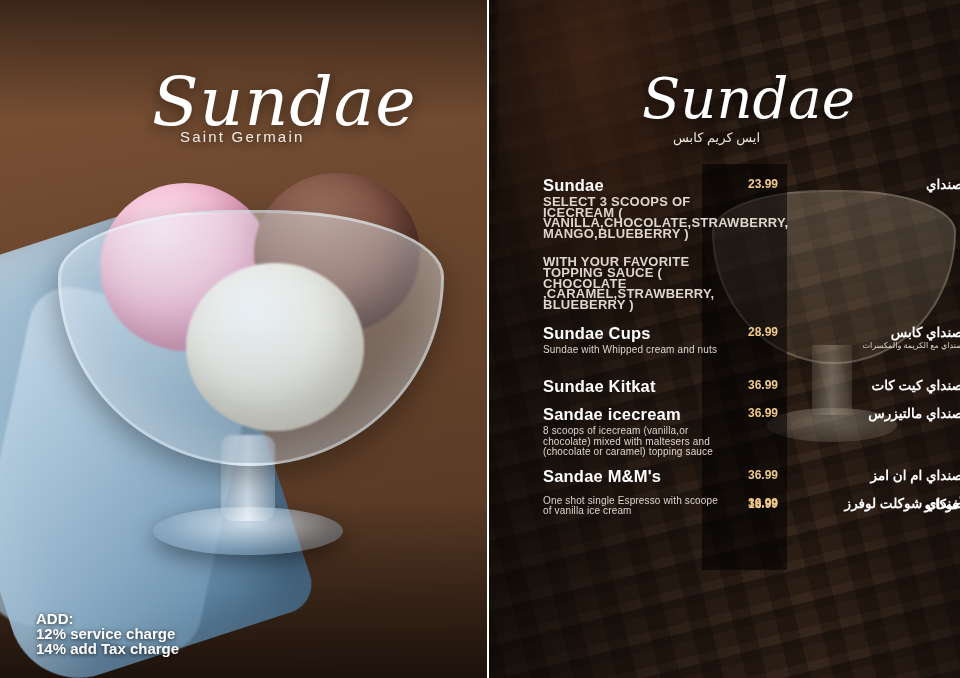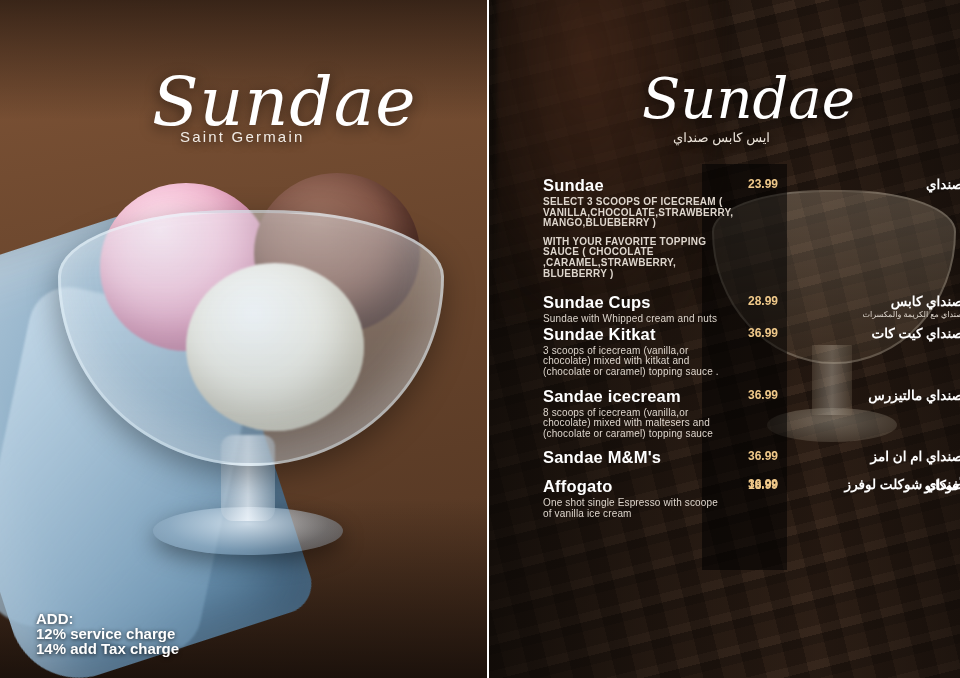--- a/index.html
+++ b/index.html
@@ -285,21 +285,21 @@
   .item-desc {
     color: #ded6cd;
     font-size: 10px;
     line-height: 10.6px;
     margin-top: 2px;
     max-width: 180px;
     letter-spacing: 0.15px;
   }
   .item-desc.caps {
     font-weight: bold;
-    font-size: 10px;
+    font-size: 13px;
     letter-spacing: 0.25px;
   }
   .item-price {
     position: absolute;
     left: 180px;
     top: 1px;
     width: 80px;
     text-align: center;
     color: #f0c98a;
     font-size: 12px;
@@ -367,50 +367,49 @@
     <div class="r-veil"></div>
     <div class="choc-drip"></div>
 
     <div class="glass-right">
       <div class="gr-base"></div>
       <div class="gr-stem"></div>
       <div class="gr-cup"></div>
     </div>
 
     <div class="sundae-title-right">Sundae</div>
-    <div class="sundae-ar-right">ايس كابس صنداي</div>
+    <div class="sundae-ar-right">ايس كريم كابس</div>
 
     <div class="price-strip"></div>
 
     <div class="menu">
 
       <div class="item" style="margin-bottom:14px;">
         <div class="item-name">Sundae</div>
         <div class="item-desc caps">SELECT 3 SCOOPS OF ICECREAM ( VANILLA,CHOCOLATE,STRAWBERRY, MANGO,BLUEBERRY )</div>
-        <div class="item-desc caps" style="margin-top:8px;">WITH YOUR FAVORITE TOPPING SAUCE ( CHOCOLATE ,CARAMEL,STRAWBERRY, BLUEBERRY )</div>
+        <div class="item-desc caps" style="margin-top:18px;">WITH YOUR FAVORITE TOPPING SAUCE ( CHOCOLATE ,CARAMEL,STRAWBERRY, BLUEBERRY )</div>
         <div class="item-price">23.99</div>
         <div class="item-ar">
           <span>صنداي</span>
           <span class="item-ar-sub"></span>
         </div>
       </div>
 
-      <div class="item" style="margin-bottom:0;">
+      <div class="item" style="margin-bottom:21px;">
         <div class="item-name">Sundae Cups</div>
         <div class="item-desc">Sundae with Whipped cream and nuts</div>
         <div class="item-price">28.99</div>
         <div class="item-ar">
           <span>صنداي كابس</span>
           <span class="item-ar-sub">صنداي مع الكريمة والمكسرات</span>
         </div>
       </div>
 
       <div class="item">
         <div class="item-name">Sundae Kitkat</div>
-        <div class="item-desc">3 scoops of icecream  (vanilla,or chocolate) mixed with kitkat and (chocolate or caramel) topping sauce .</div>
         <div class="item-price">36.99</div>
         <div class="item-ar">
           <span>صنداي كيت كات</span>
         </div>
       </div>
 
       <div class="item">
         <div class="item-name">Sandae icecream</div>
         <div class="item-desc">8 scoops of  icecream (vanilla,or chocolate) mixed with maltesers and (chocolate or caramel) topping sauce</div>
         <div class="item-price">36.99</div>
@@ -428,21 +427,20 @@
       </div>
 
       <div class="item">
         <div class="item-price">36.99</div>
         <div class="item-ar">
           <span>صنداي شوكلت لوفرز</span>
         </div>
       </div>
 
       <div class="item" style="margin-top:10px;">
-        <div class="item-name">Affogato</div>
         <div class="item-desc">One shot single Espresso with scoope of vanilla ice cream</div>
         <div class="item-price">18.99</div>
         <div class="item-ar">
           <span>أفوكاتو</span>
         </div>
       </div>
 
     </div>
   </div>
 

